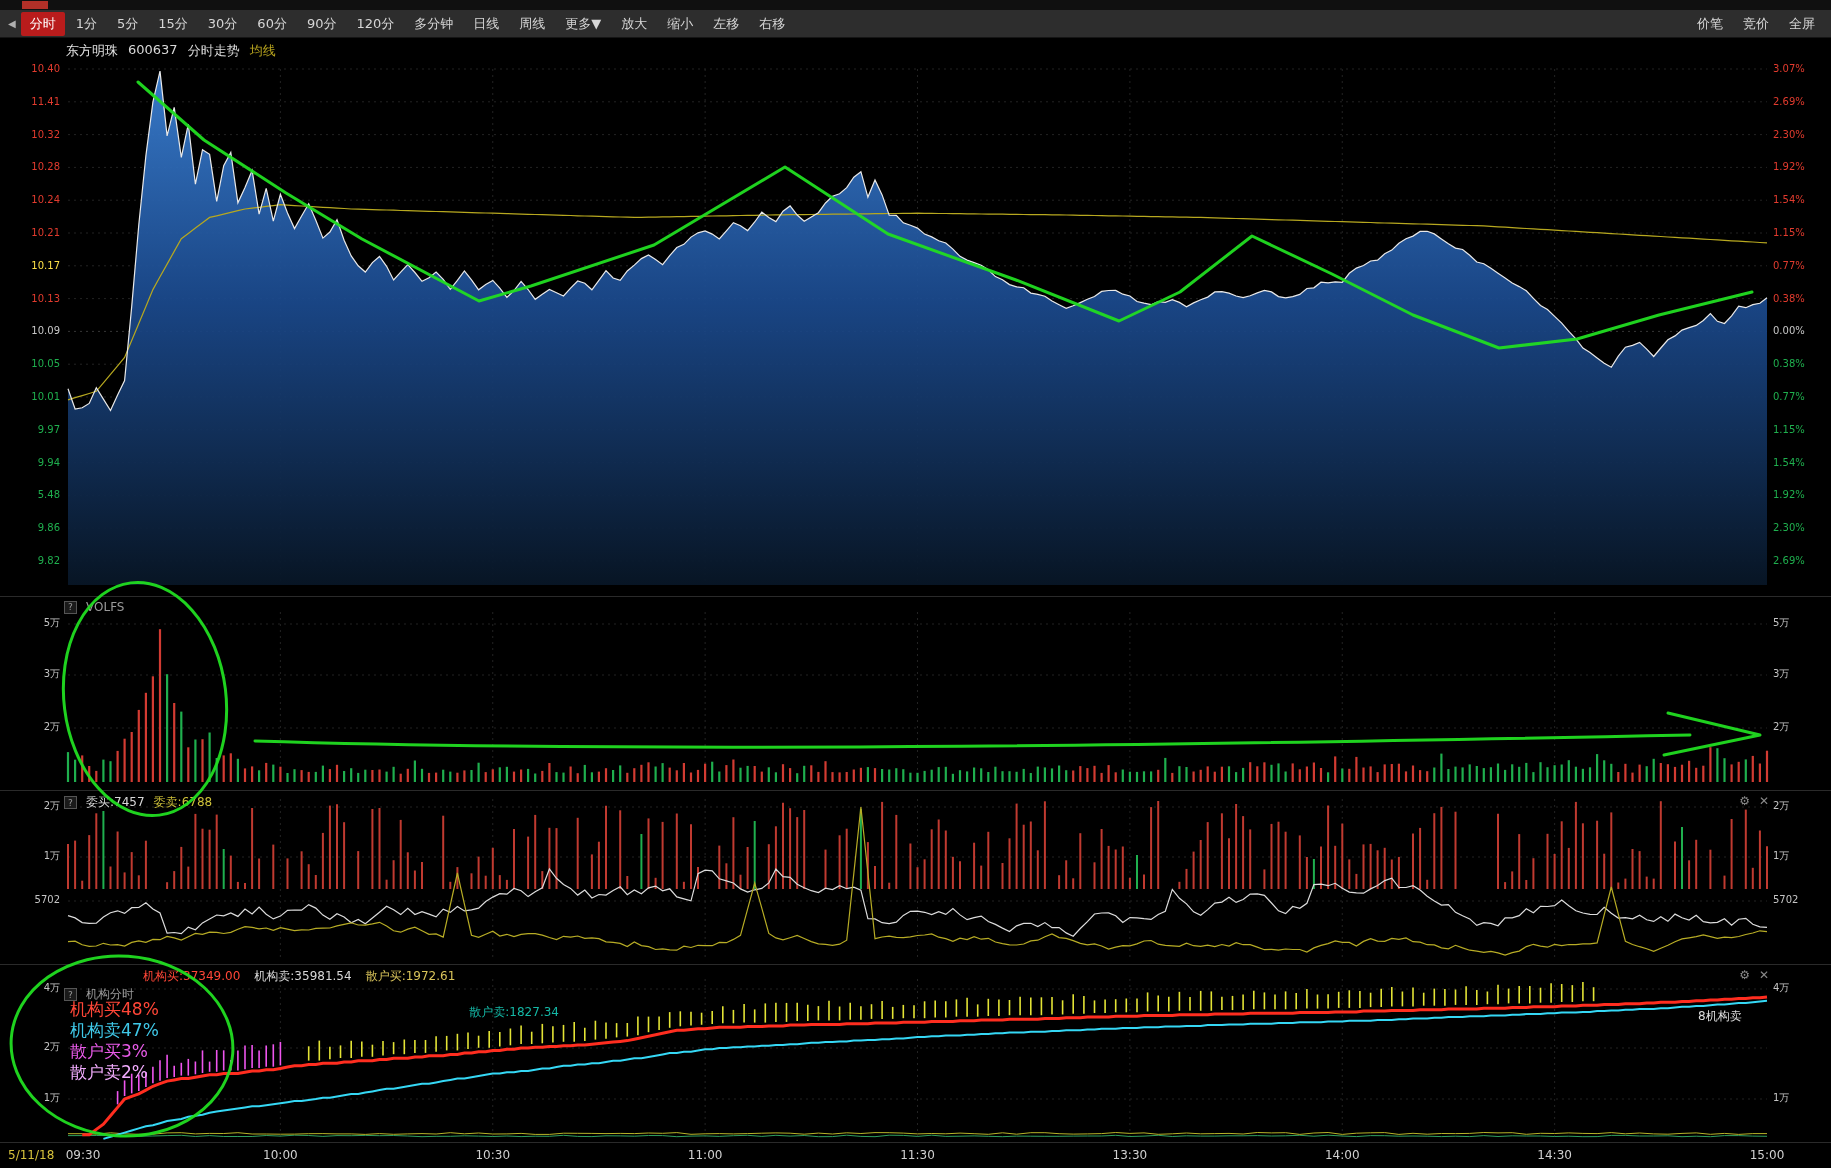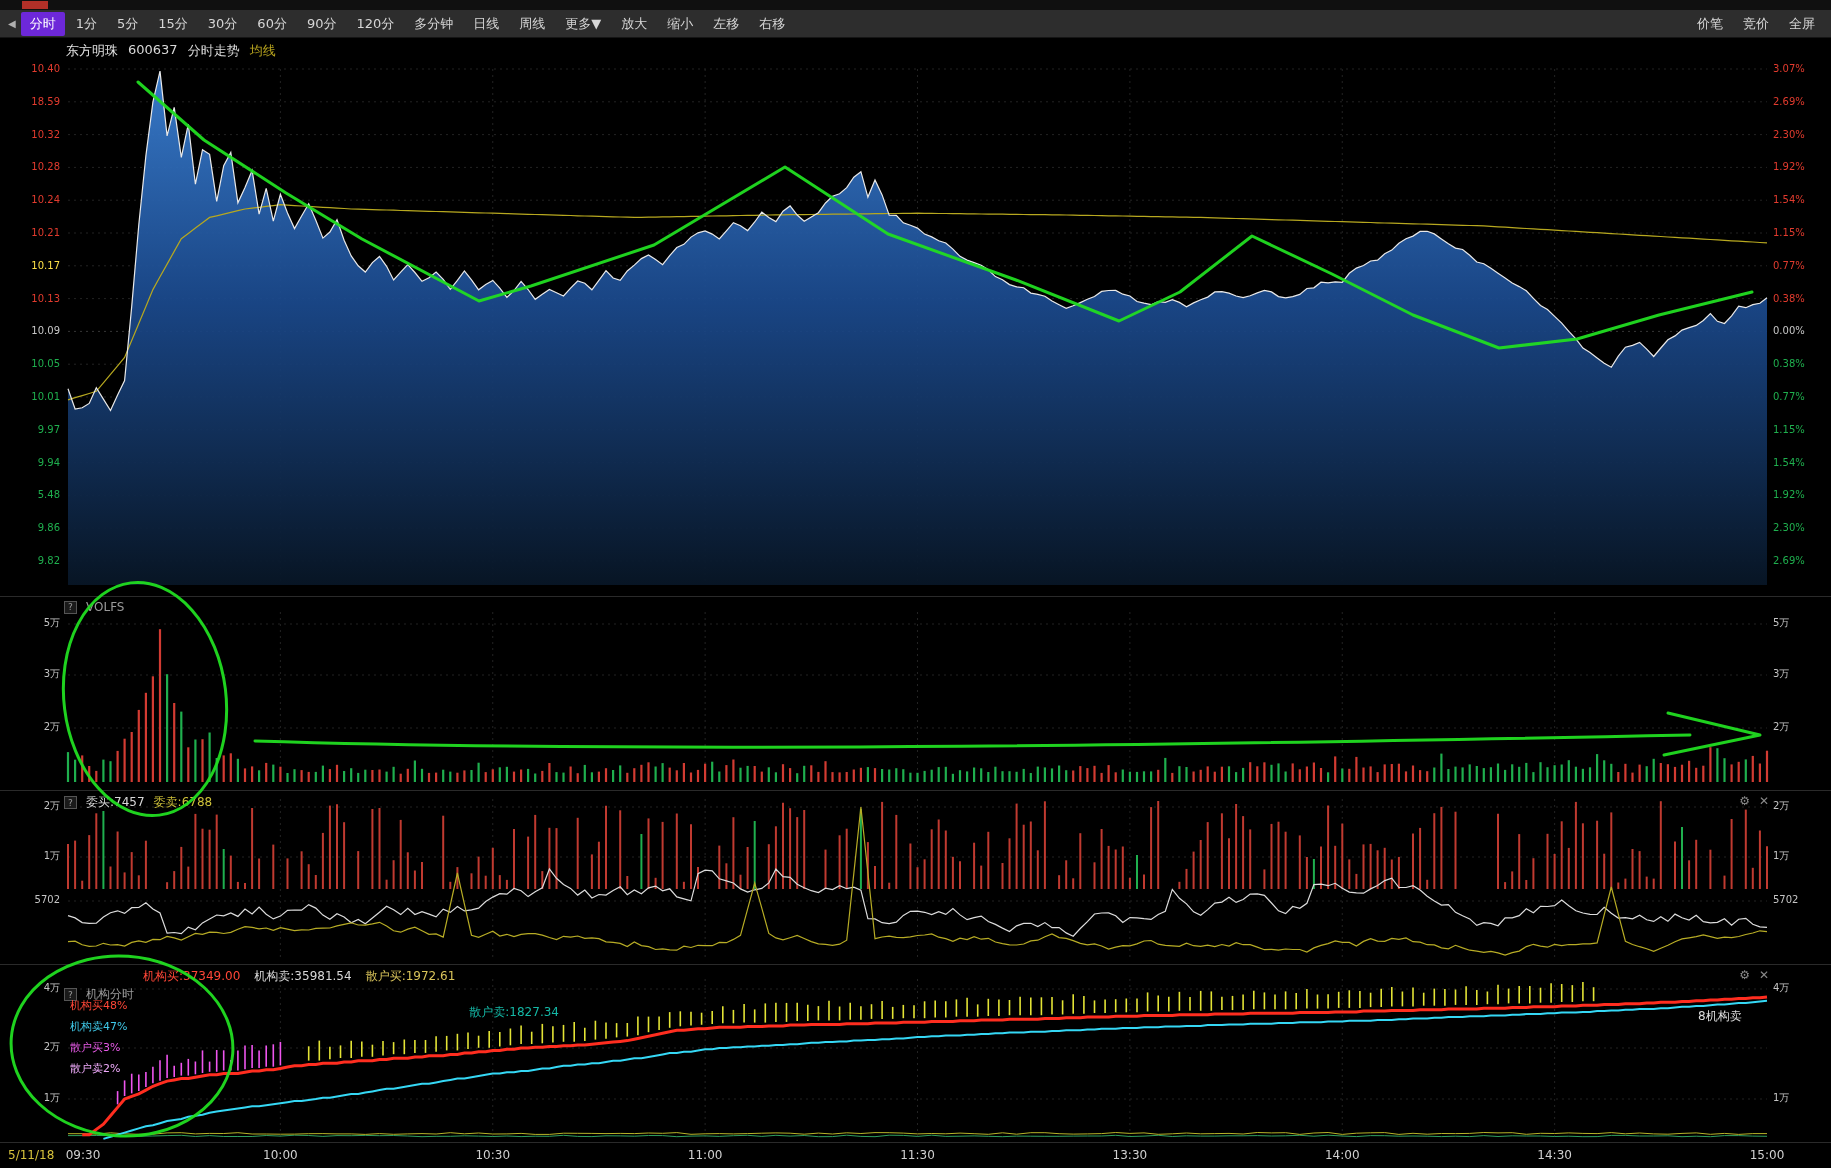--- a/index.html
+++ b/index.html
@@ -5,21 +5,21 @@
   html,body{margin:0;padding:0;background:#000;}
   #app{position:relative;width:1831px;height:1168px;background:#000;overflow:hidden;
        font-family:"DejaVu Sans","Liberation Sans",sans-serif;}
   .top-strip{position:absolute;top:0;left:0;right:0;height:10px;background:#101010;}
   .window-badge{position:absolute;left:22px;top:1px;width:26px;height:8px;background:#b23028;}
   .toolbar{position:absolute;top:10px;left:0;right:0;height:28px;background:#2d2d2d;
            display:flex;align-items:center;padding:0 6px;border-bottom:1px solid #151515;box-sizing:border-box;z-index:20;}
   .collapse-icon{color:#b0b0b0;font-size:10px;margin:0 4px 0 2px;}
   .tabs{display:flex;align-items:center;height:100%;}
   .tab{padding:3px 9px;margin:0 1px;font-size:13px;color:#d6d6d6;white-space:nowrap;border-radius:2px;}
-  .tab.active{background:#6d28d9;color:#fff;}
+  .tab.active{background:#b91c1c;color:#fff;}
   .toolbar-spacer{flex:1;}
   .panel{position:absolute;left:0;right:0;background:#000;}
   .main-panel{top:38px;height:558px;}
   .volume-panel{top:596px;height:194px;border-top:1px solid #2a2a2a;box-sizing:border-box;}
   .order-panel{top:790px;height:174px;border-top:1px solid #2a2a2a;box-sizing:border-box;}
   .inst-panel{top:964px;height:178px;border-top:1px solid #2a2a2a;box-sizing:border-box;}
   .time-axis{position:absolute;top:1142px;left:0;right:0;height:26px;background:#000;border-top:1px solid #2a2a2a;}
   .panel svg{position:absolute;left:0;top:0;width:100%;height:100%;}
   .chart-header{position:absolute;left:66px;top:4px;display:flex;gap:10px;font-size:13px;color:#e2e2e2;z-index:10;}
   .stock-code{color:#d8d8d8;}
@@ -31,21 +31,21 @@
   .panel-title{color:#9a9a9a;}
   .bid-text{color:#d8d8d8;}
   .ask-text{color:#cfc23a;}
   .hdr-icons{position:absolute;right:62px;top:3px;display:flex;gap:9px;color:#8a8a8a;font-size:12px;z-index:10;}
   .hdr-icons span{cursor:default;}
   .axis-label{position:absolute;font-size:10px;width:56px;z-index:10;line-height:14px;}
   .axis-label.l{left:4px;text-align:right;}
   .axis-label.r{left:1773px;text-align:left;}
   .time-label{position:absolute;top:5px;font-size:12px;color:#d0d0d0;width:44px;text-align:center;}
   .date-label{position:absolute;left:8px;top:5px;font-size:12px;color:#d6c23c;}
-  .inst-legend-item{position:absolute;left:70px;font-size:11px;z-index:10;}
+  .inst-legend-item{position:absolute;left:70px;font-size:17px;z-index:10;}
   .inst-right-label{position:absolute;left:1698px;top:43px;font-size:12px;color:#dddddd;z-index:10;}
   .inst-stats{display:flex;gap:14px;}
   #annoSvg{position:absolute;left:0;top:0;width:1831px;height:1168px;pointer-events:none;z-index:60;}
 </style>
 </head>
 <body>
 
 <div id="app">
 
   <div class="top-strip">
@@ -826,21 +826,21 @@
     <div class="inst-right-label">8机构卖</div>
   </div>
 
   <div class="time-axis">
     <span class="date-label">5/11/18</span>
     <span id="timeLabels"><span class="time-label" style="left: 61px;">09:30</span><span class="time-label" style="left: 258.375px;">10:00</span><span class="time-label" style="left: 470.75px;">10:30</span><span class="time-label" style="left: 683.125px;">11:00</span><span class="time-label" style="left: 895.5px;">11:30</span><span class="time-label" style="left: 1107.88px;">13:30</span><span class="time-label" style="left: 1320.25px;">14:00</span><span class="time-label" style="left: 1532.62px;">14:30</span><span class="time-label" style="left: 1745px;">15:00</span></span>
   </div>
 
   <div id="axisLabels">
       <div class="axis-label l" style="top: 62px; color: rgb(226, 59, 46);">10.40</div>
-      <div class="axis-label l" style="top: 94.8px; color: rgb(226, 59, 46);">18.59</div>
+      <div class="axis-label l" style="top: 94.8px; color: rgb(226, 59, 46);">11.41</div>
       <div class="axis-label l" style="top: 127.6px; color: rgb(226, 59, 46);">10.32</div>
       <div class="axis-label l" style="top: 160.4px; color: rgb(226, 59, 46);">10.28</div>
       <div class="axis-label l" style="top: 193.2px; color: rgb(226, 59, 46);">10.24</div>
       <div class="axis-label l" style="top: 226px; color: rgb(226, 59, 46);">10.21</div>
       <div class="axis-label l" style="top: 258.8px; color: #fde047;">10.17</div>
       <div class="axis-label l" style="top: 291.6px; color: rgb(226, 59, 46);">10.13</div>
       <div class="axis-label l" style="top: 324.4px; color: rgb(200, 200, 200);">10.09</div>
       <div class="axis-label l" style="top: 357.2px; color: rgb(31, 175, 78);">10.05</div>
       <div class="axis-label l" style="top: 390px; color: rgb(31, 175, 78);">10.01</div>
       <div class="axis-label l" style="top: 422.8px; color: rgb(31, 175, 78);">9.97</div>

